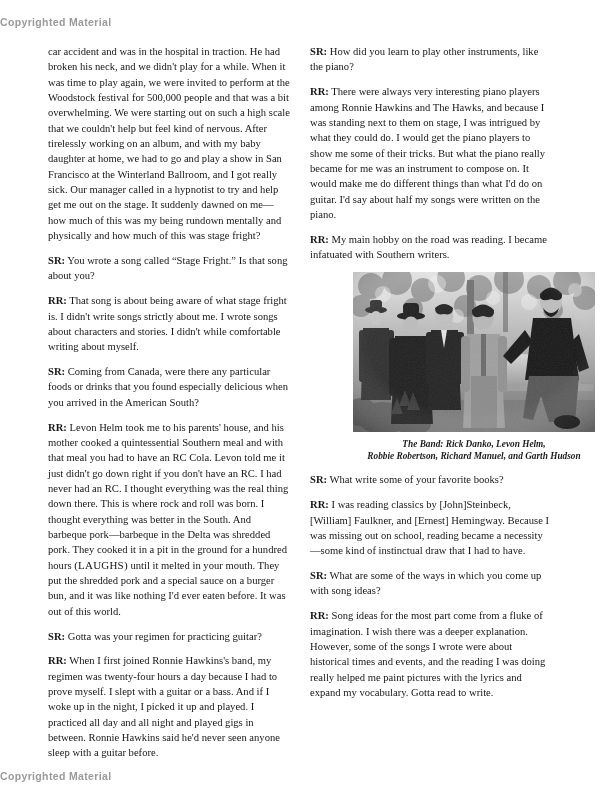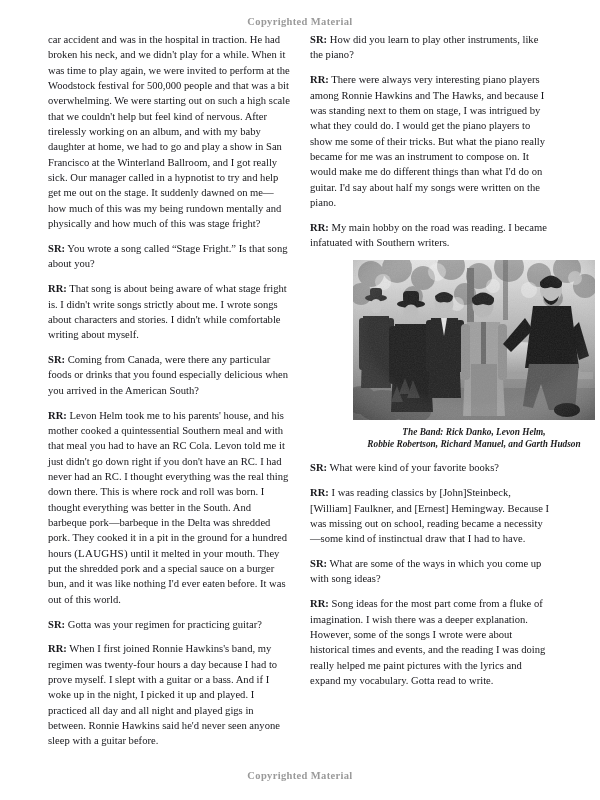--- a/index.html
+++ b/index.html
@@ -14,36 +14,35 @@
     color: #18181a;
     overflow: hidden;
     position: relative;
   }
 
   
   .watermark {
     position: absolute;
     left: 0;
     width: 600px;
-    text-align: center;
-    font-family: Liberation Serif, serif;
+    font-family: Liberation Sans, sans-serif;
     font-size: 10.5px;
     font-weight: 700;
     letter-spacing: 0.35px;
     color: #9a9a9a;
     user-select: none;
   }
   .watermark-top { top: 16px; }
   .watermark-bottom { top: 770px; }
 
   
   .page {
     position: absolute;
     left: 48px;
-    top: 32px;
+    top: 44px;
     width: 504px;
     height: 710px;
   }
   .columns {
     display: flex;
     flex-direction: row;
     gap: 20px;
     width: 100%;
   }
   .column {
@@ -275,21 +274,21 @@
             <rect width="242" height="160" filter="url(#grain)" opacity="0.5"></rect>
           </svg>
         </div>
         <figcaption class="caption">
           <span>The Band: Rick Danko, Levon Helm,</span><br>
           <span>Robbie Robertson, Richard Manuel, and Garth Hudson</span>
         </figcaption>
       </figure>
 
       <p class="para">
-        <span class="spk">SR:</span><span> What were kind of your favorite books?</span>
+        <span class="spk">SR:</span><span> What write some of your favorite books?</span>
       </p>
 
       <p class="para">
         <span class="spk">RR:</span><span> I was reading classics by [John]Steinbeck, [William] Faulkner, and [Ernest] Hemingway. Because I was missing out on school, reading became a necessity—some kind of instinctual draw that I had to have.</span>
       </p>
 
       <p class="para">
         <span class="spk">SR:</span><span> What are some of the ways in which you come up with song ideas?</span>
       </p>
 

